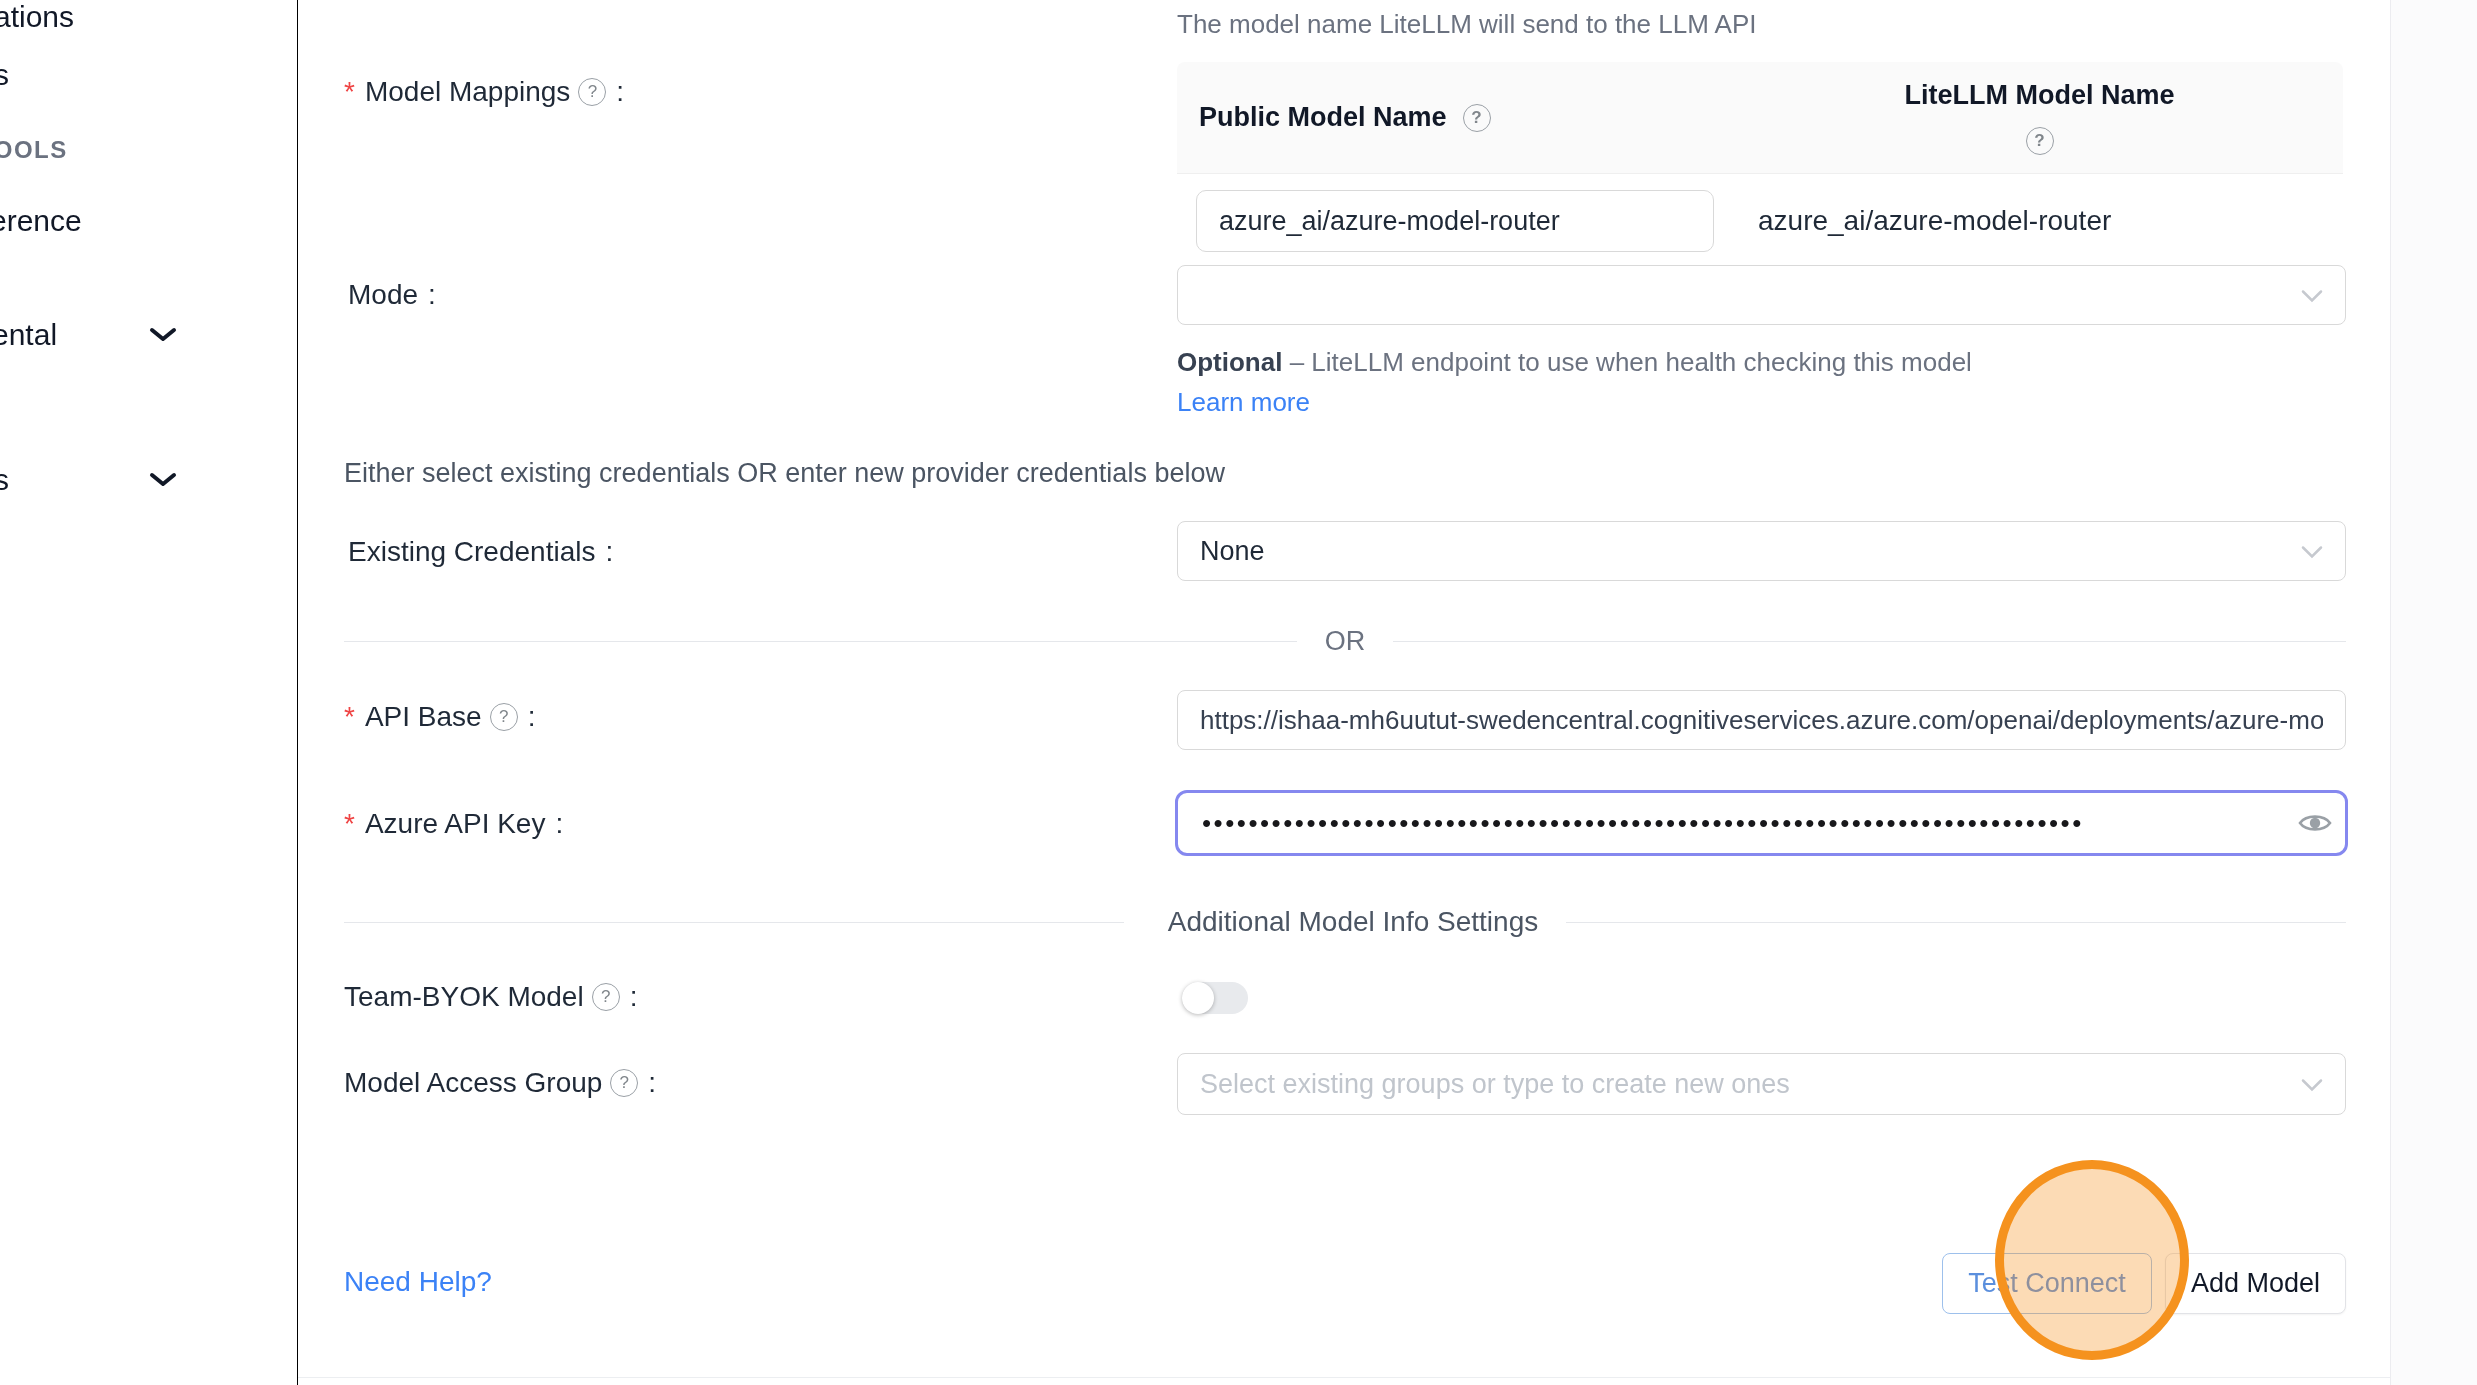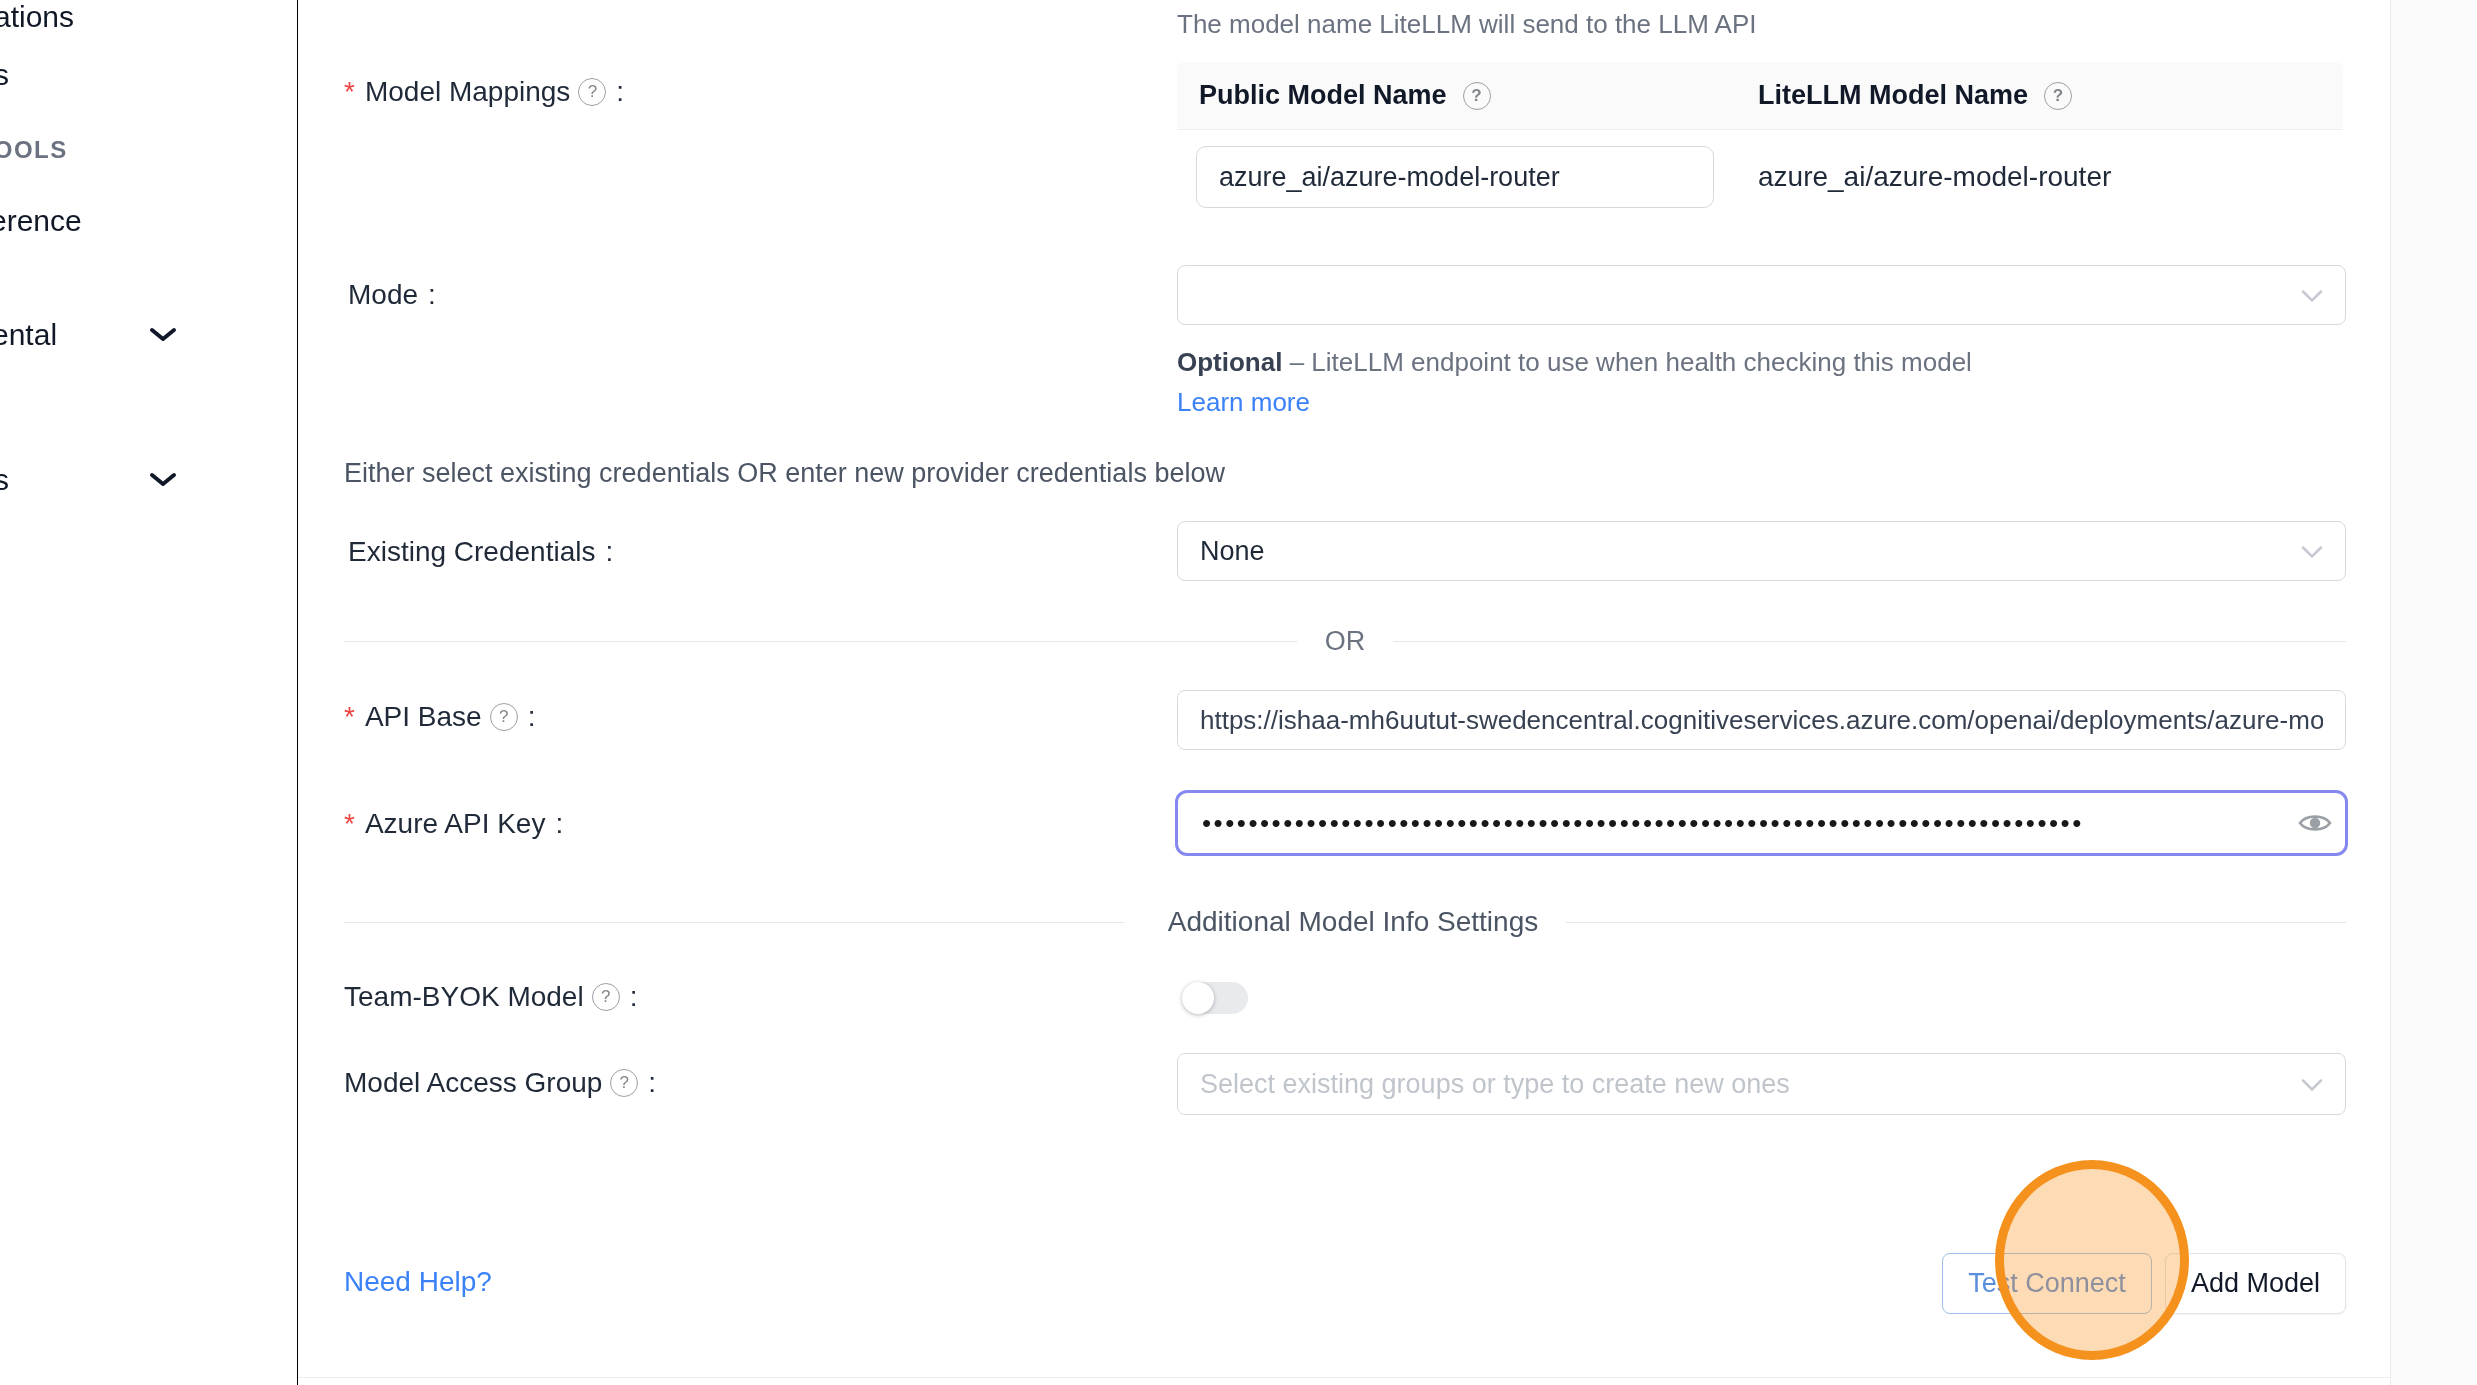--- a/index.html
+++ b/index.html
@@ -24,21 +24,21 @@
   .select .chev { position:absolute; right:22px; top:50%; transform:translateY(-50%); }
   .placeholder { color:#c0c5cc; }
 
   .tinput { background:#fff; border:1px solid #d9d9d9; border-radius:8px; font-family:"Liberation Sans", sans-serif; font-size:26px; color:#374151; padding:0 22px; outline:none; }
 
   
   .map-table { position:absolute; left:1177px; top:62px; width:1166px; }
   .map-head { display:flex; background:#fafafa; border-bottom:1px solid #efefef; border-radius:8px 8px 0 0; }
   .map-hcell { display:flex; align-items:center; gap:16px; font-size:27px; font-weight:600; color:#111827; padding:18px 22px; }
   .map-hcell.c1 { width:559px; }
-  .map-hcell.c2 { width:607px; }
+  .map-hcell.c2 { width:607px;flex-direction:column; }
   .map-body { display:flex; align-items:center; padding:16px 0; }
   .map-c1 { width:559px; padding-left:19px; }
   .map-c2 { width:607px; padding-left:22px; font-size:28px; color:#1f2937; }
   .map-input { width:518px; height:62px; border-radius:10px; font-size:27px; color:#1f2937; }
 
   
   .divider { position:absolute; left:344px; width:2002px; display:flex; align-items:center; gap:28px; }
   .divider .line { flex:1; height:1px; background:#e5e7eb; }
   .divider .dtext { font-size:27px; color:#6b7280; white-space:nowrap; }
   .divider.big .dtext { font-size:28px; color:#4b5563;margin-left:16px; }

